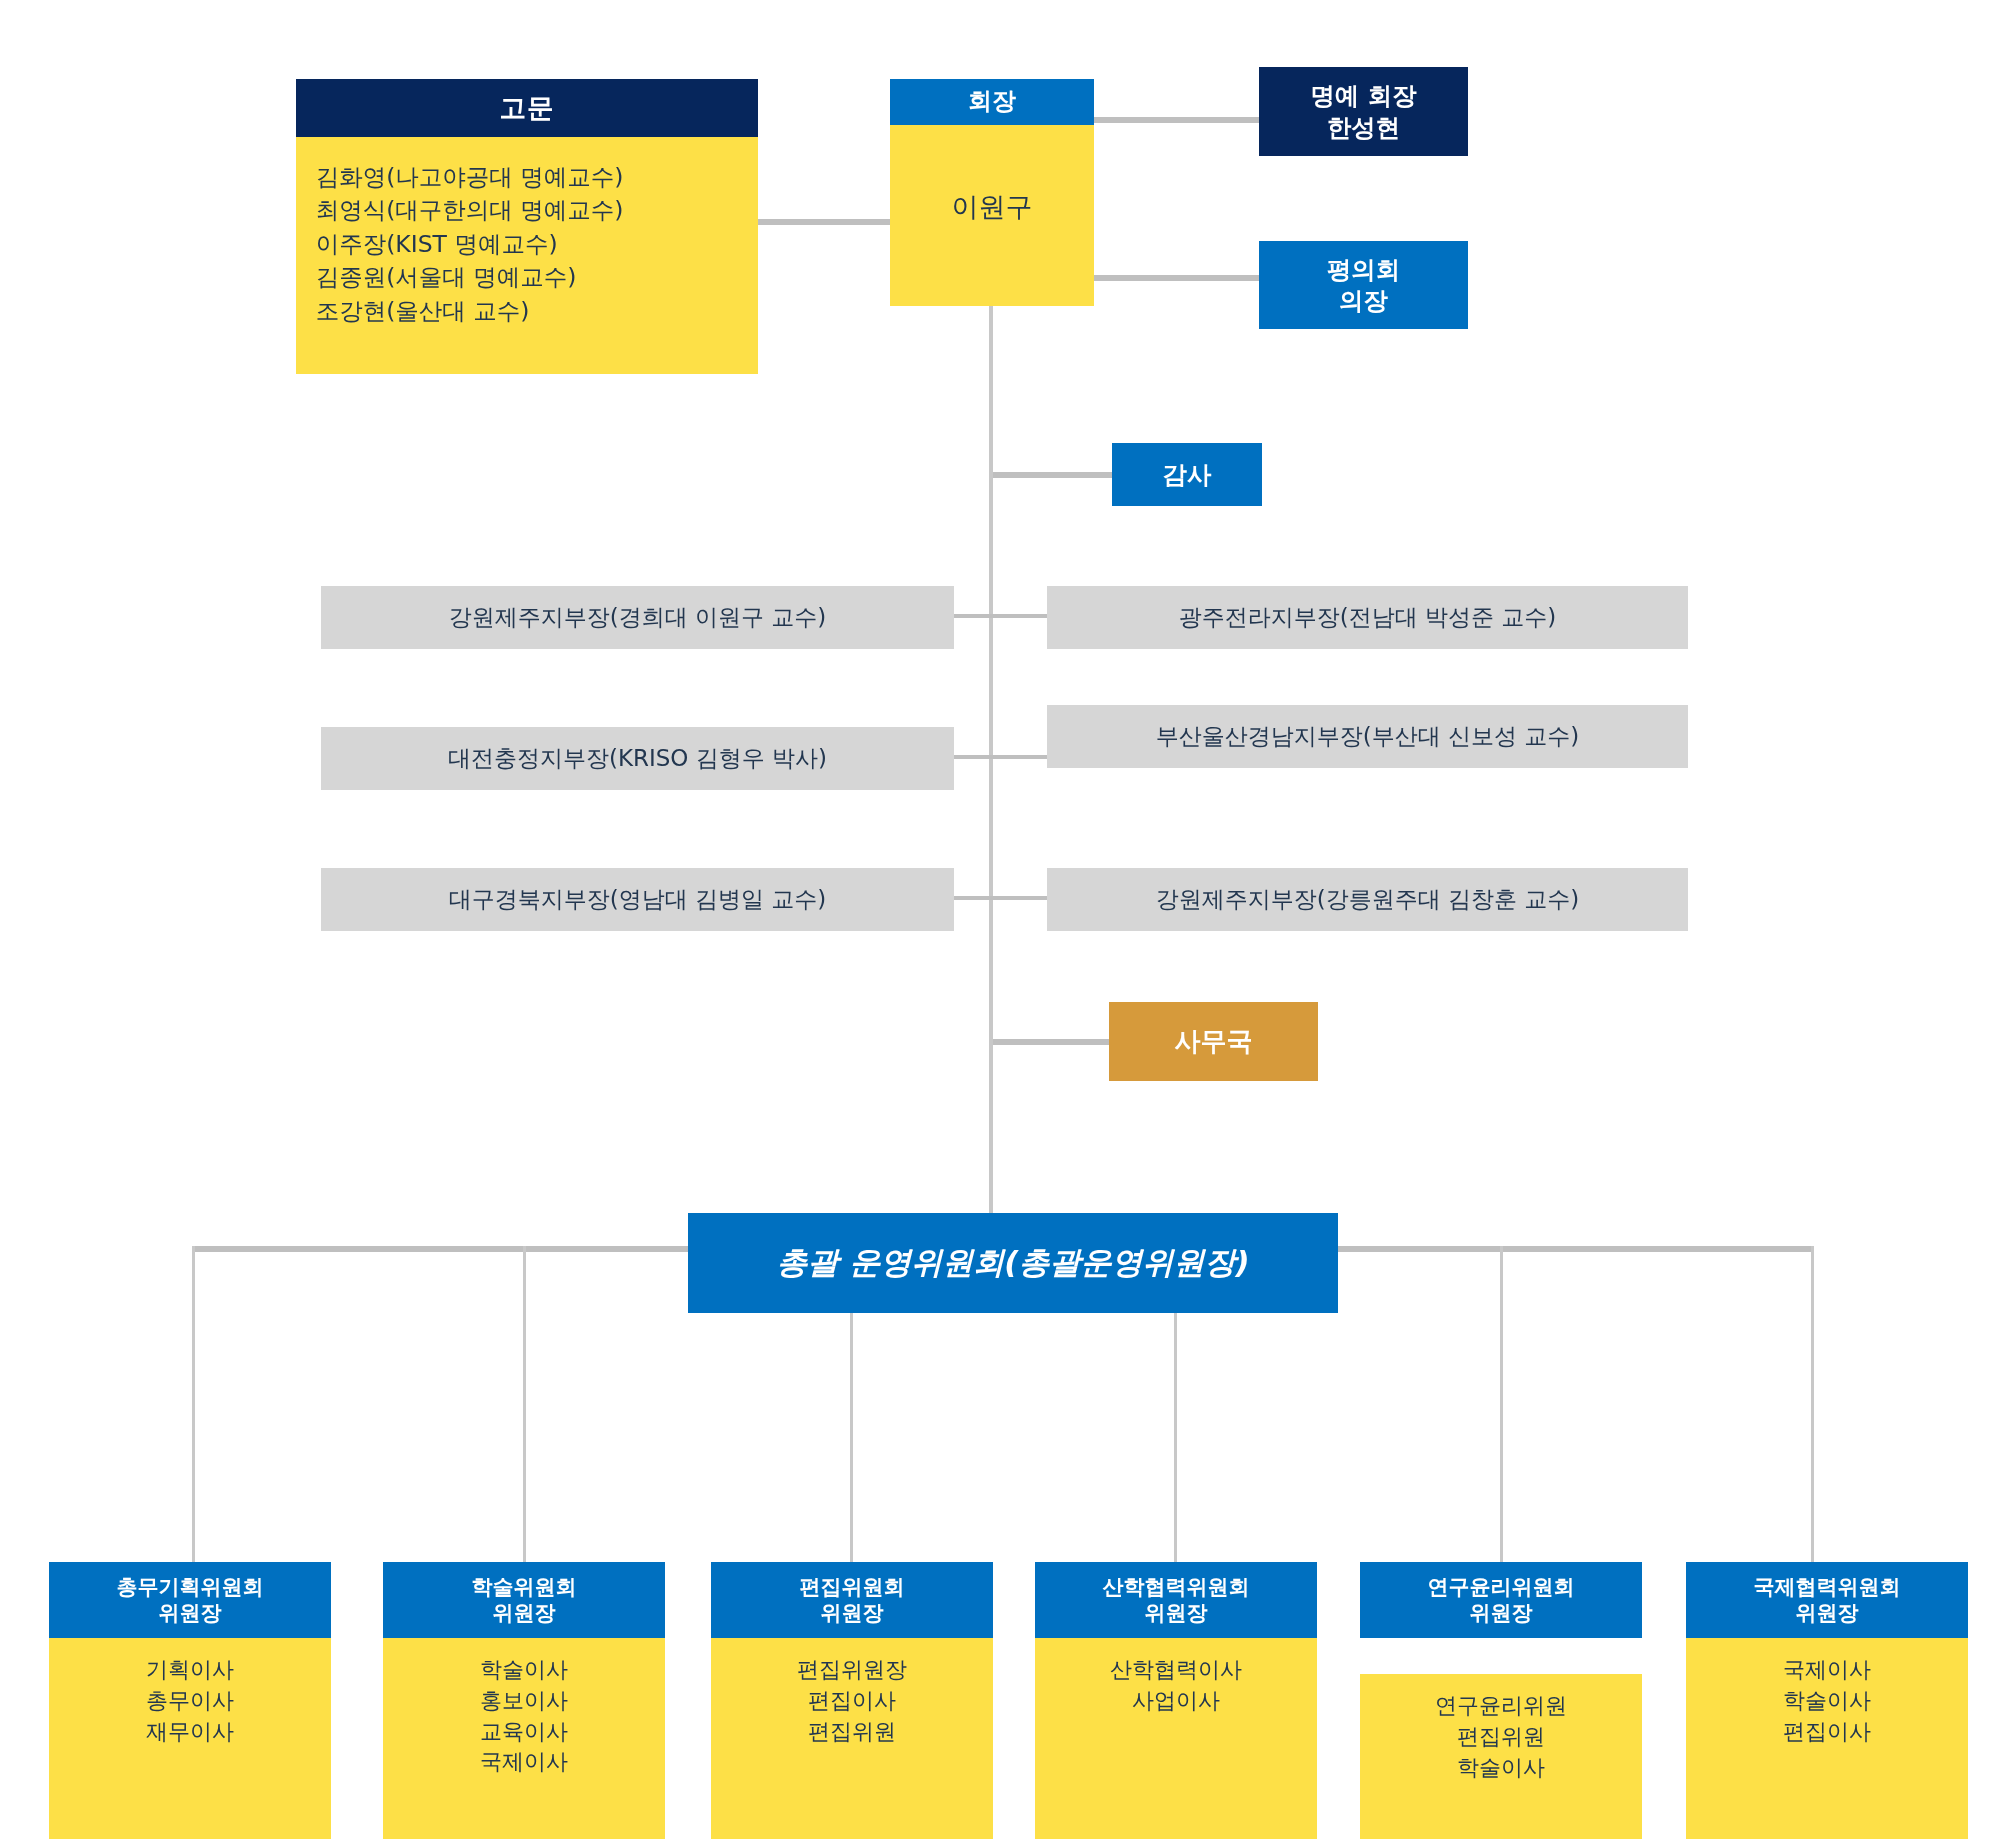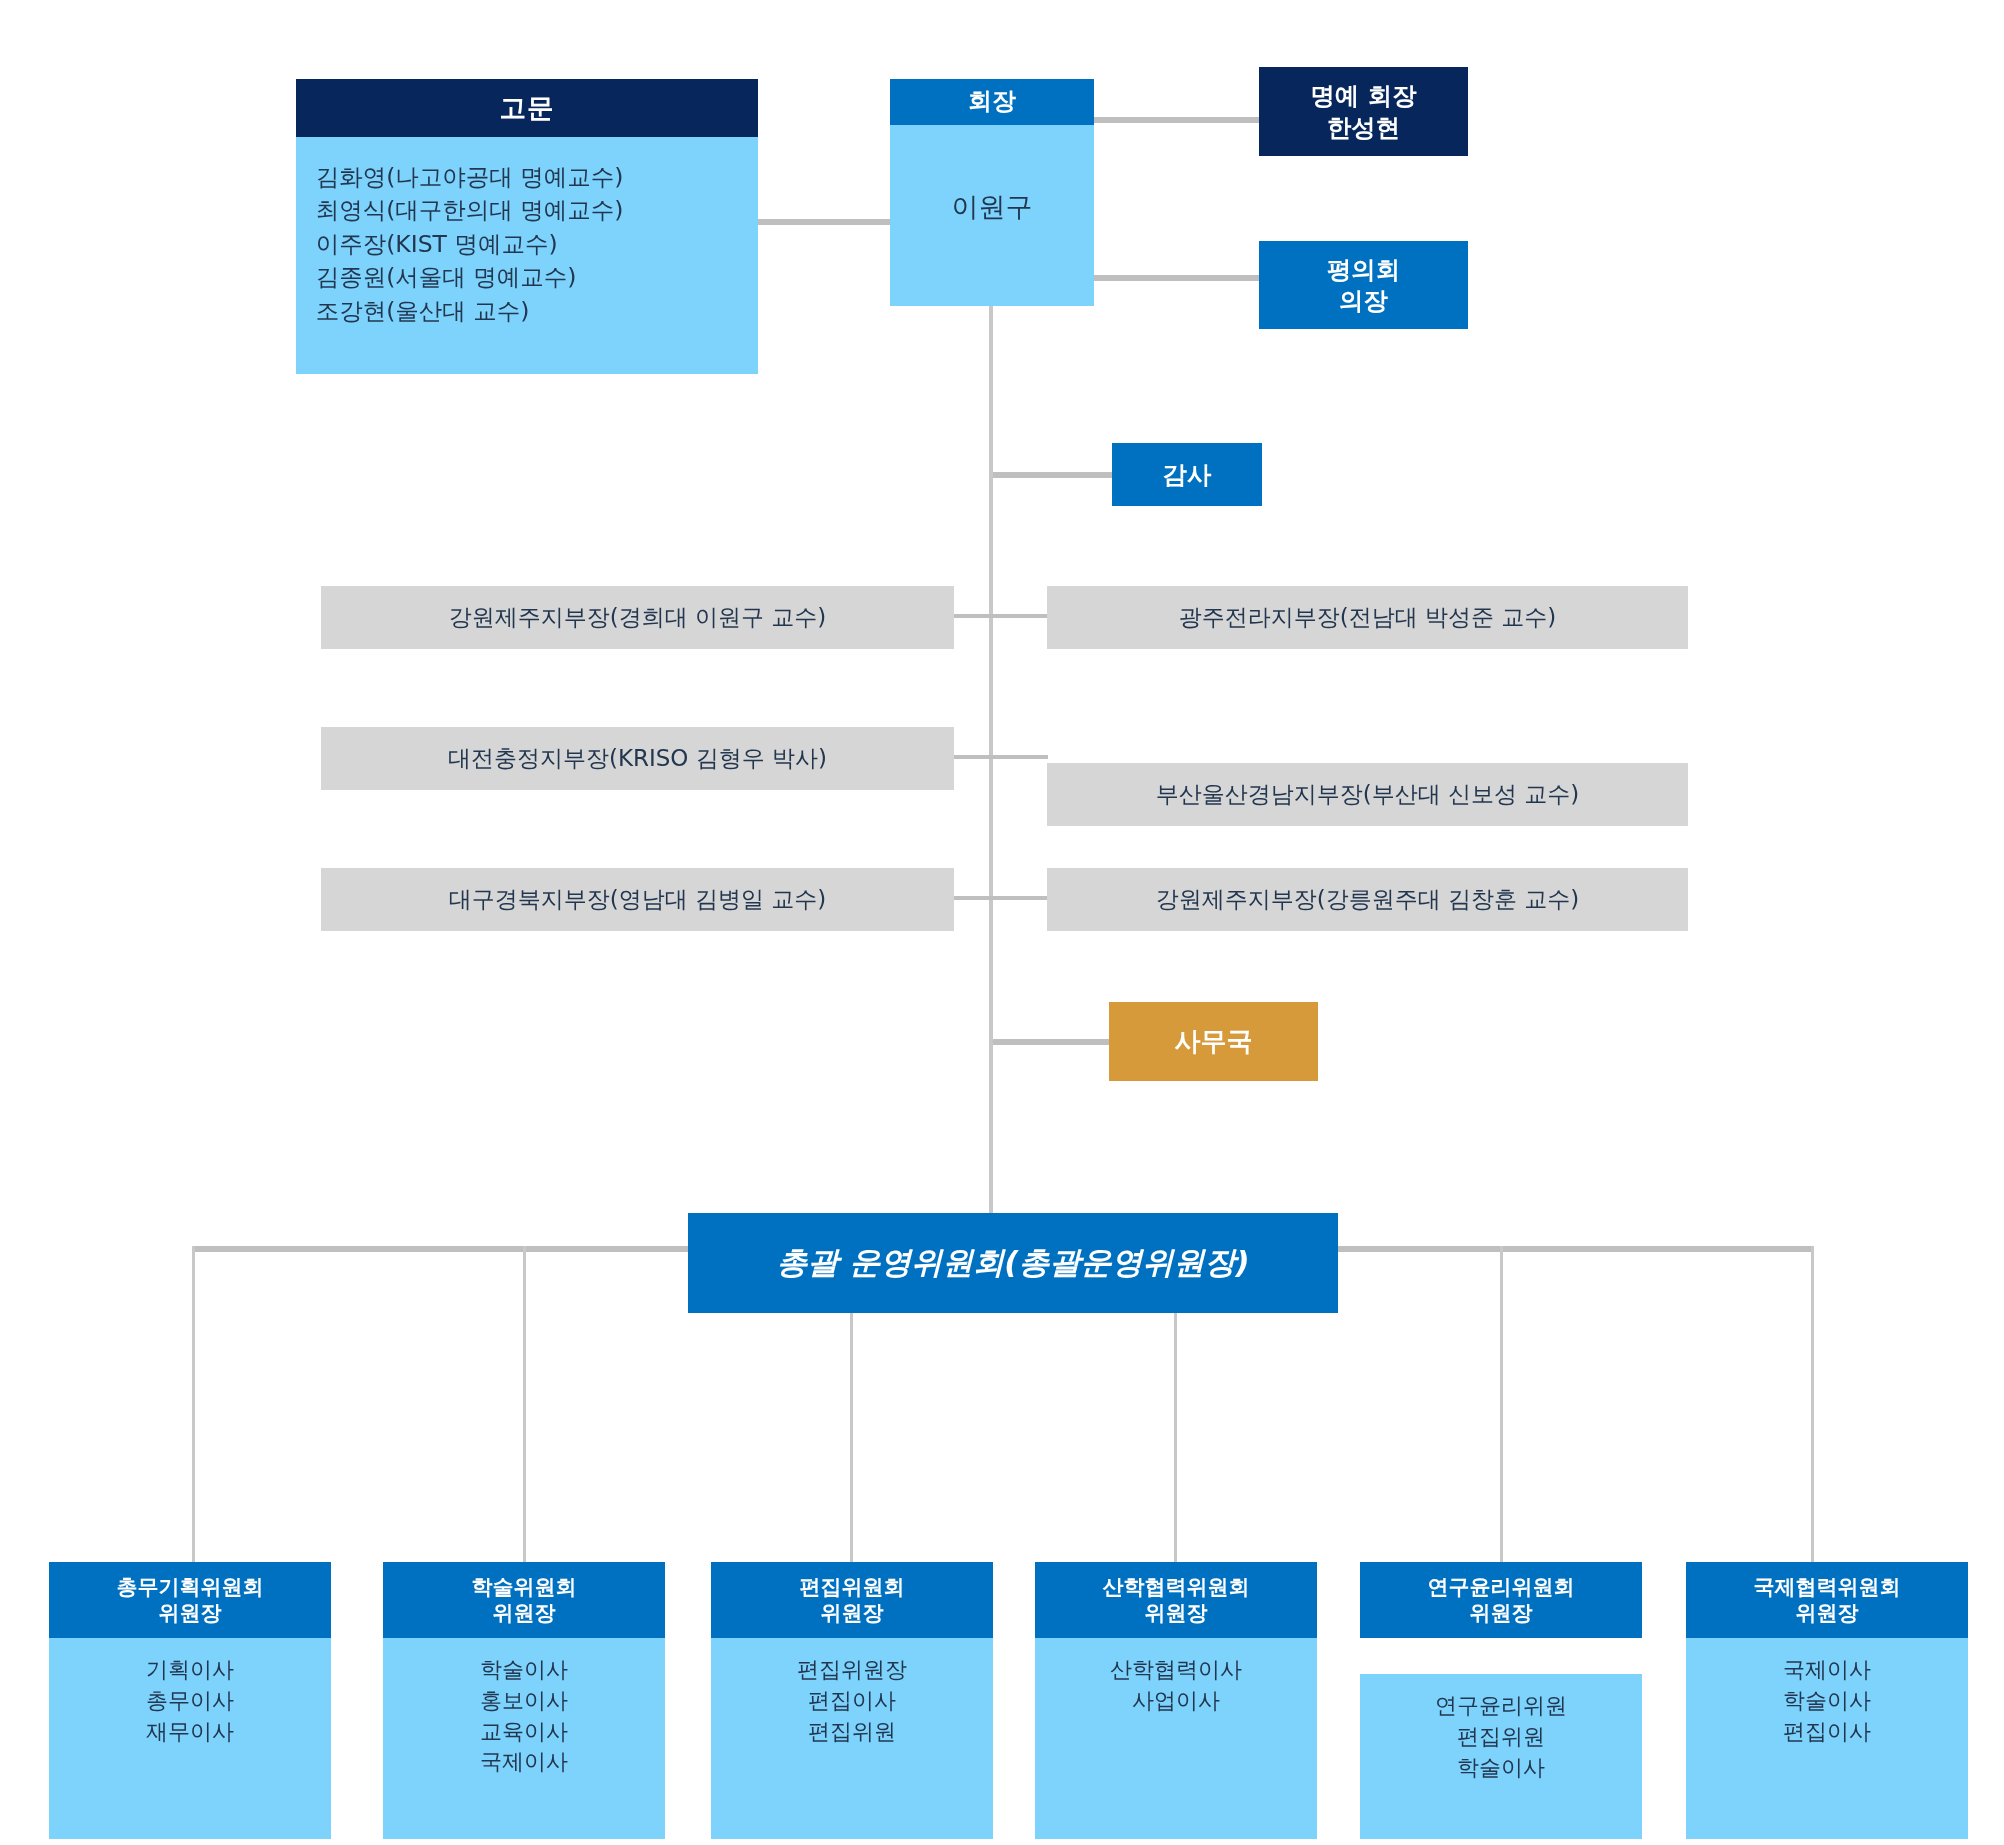--- a/index.html
+++ b/index.html
@@ -53,21 +53,21 @@
     text-align: center;
     line-height: 1.34;
     white-space: pre-line;
     box-sizing: border-box;
     flex: 1 1 auto;
   }
 
   
   .navy      { background: #06265c; }
   .blue      { background: #0070c0; }
-  .lightblue { background: #7dd3fc; color:#22364f; }
+  .lightblue { background: #fde047; color:#22364f; }
   .grey      { background: #d6d6d6; color:#22364f; }
   .gold      { background: #d69a3b; }
 
   
   .line {
     position: absolute;
     background: #bfbfbf;
     z-index: 1;
   }
   .line.thin { background: #c8c8c8; }
@@ -119,21 +119,21 @@
     height: 100%;
     font-size: 23px;
     font-weight: 400;
   }
   .branch-left  { left: 321px;  width: 633px; }
   .branch-right { left: 1047px; width: 641px; }
 
   #branch-r1l { top: 586px; }
   #branch-r1r { top: 586px; }
   #branch-r2l { top: 727px; }
-  #branch-r2r { top: 763px; }
+  #branch-r2r { top: 705px; }
   #branch-r3l { top: 868px; }
   #branch-r3r { top: 868px; }
 
   
   #office-box { left: 1109px; top: 1002px; width: 209px; height: 79px; }
   #office-box .box-head { height: 100%; font-size: 26px; }
 
   
   #steering-box { left: 688px; top: 1213px; width: 650px; height: 100px; }
   #steering-box .box-head { height: 100%; font-size: 31px; letter-spacing: 0px; font-style: italic; }

